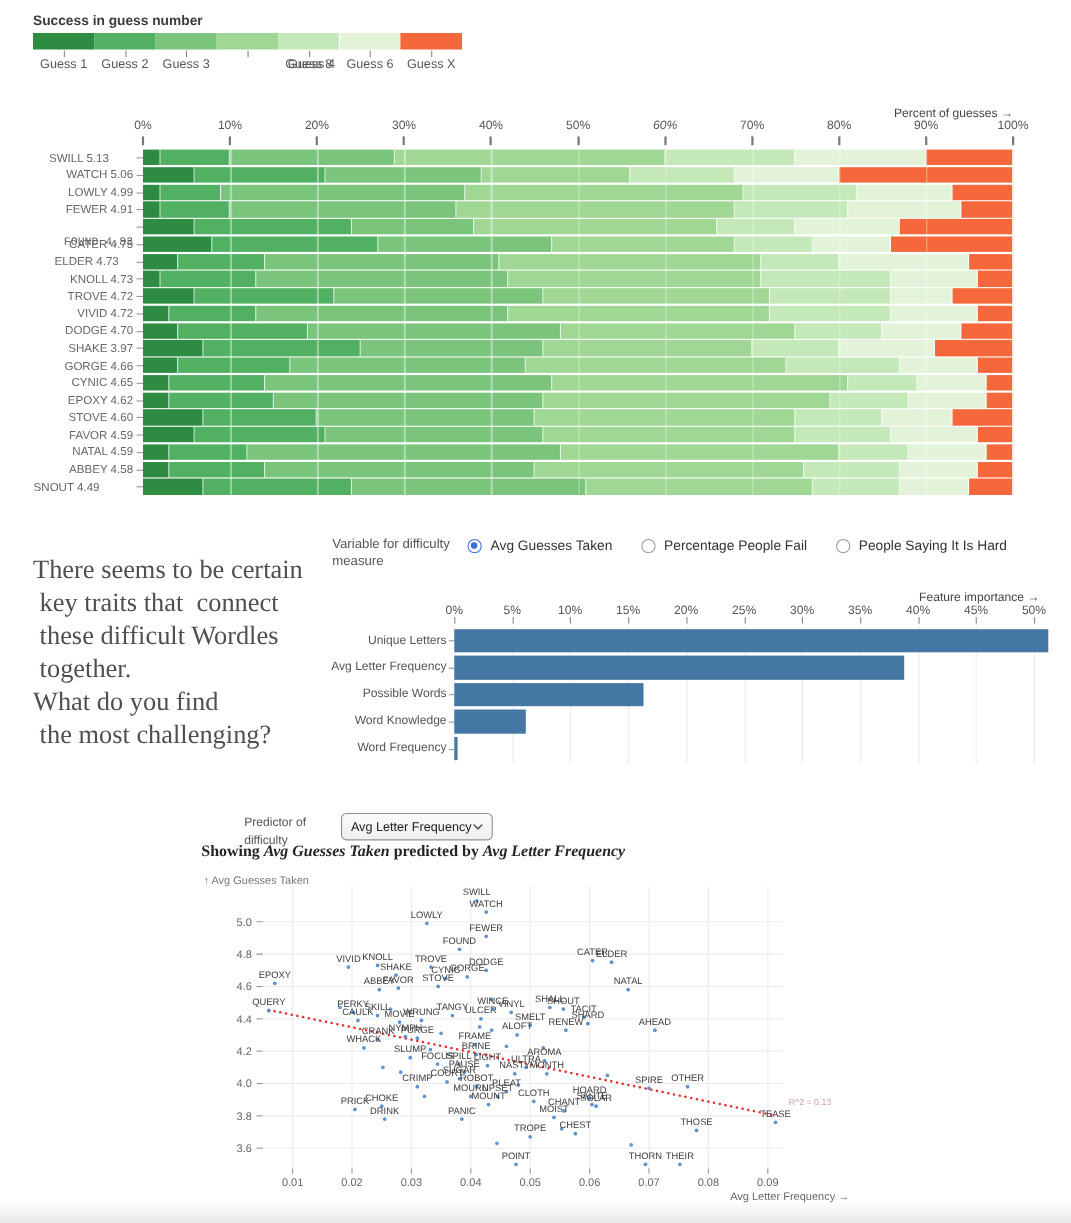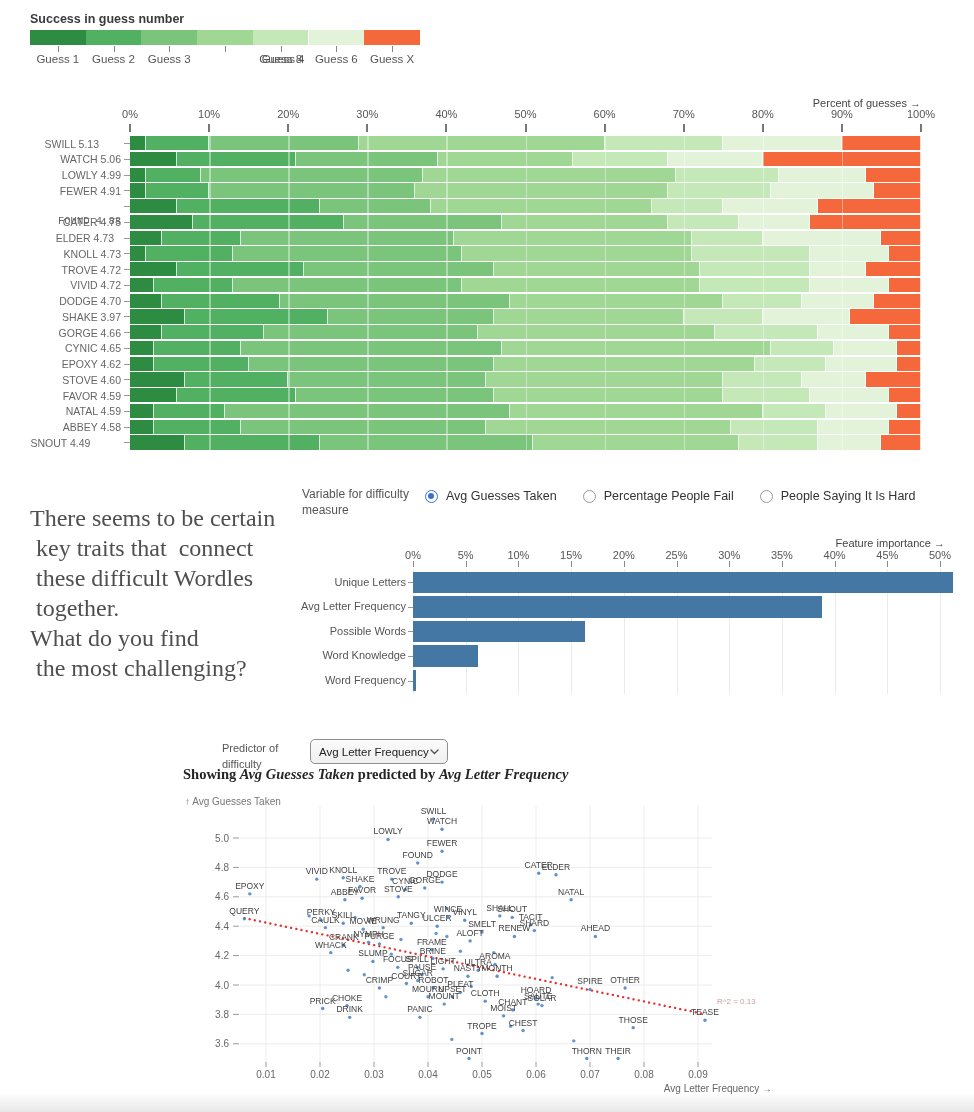--- a/index.html
+++ b/index.html
@@ -60,21 +60,21 @@
     <div class="tick-label" style="position: absolute; left: 184.1px; top: 108px; width: 50px;">10%</div>
     <div style="position: absolute; left: 208.1px; top: 124px; width: 2px; height: 8px; background: rgb(119, 119, 119);"></div>
     <div class="tick-label" style="position: absolute; left: 263.2px; top: 108px; width: 50px;">20%</div>
     <div style="position: absolute; left: 287.2px; top: 124px; width: 2px; height: 8px; background: rgb(119, 119, 119);"></div>
     <div class="tick-label" style="position: absolute; left: 342.3px; top: 108px; width: 50px;">30%</div>
     <div style="position: absolute; left: 366.3px; top: 124px; width: 2px; height: 8px; background: rgb(119, 119, 119);"></div>
     <div class="tick-label" style="position: absolute; left: 421.4px; top: 108px; width: 50px;">40%</div>
     <div style="position: absolute; left: 445.4px; top: 124px; width: 2px; height: 8px; background: rgb(119, 119, 119);"></div>
     <div class="tick-label" style="position: absolute; left: 500.5px; top: 108px; width: 50px;">50%</div>
     <div style="position: absolute; left: 524.5px; top: 124px; width: 2px; height: 8px; background: rgb(119, 119, 119);"></div>
-    <div class="tick-label" style="position: absolute; left: 579.6px; top: 108px; width: 50px;">60%</div>
+    <div class="tick-label" style="position: absolute; left: 579.6px; top: 108px; width: 50px; font-style: italic;">60%</div>
     <div style="position: absolute; left: 603.6px; top: 124px; width: 2px; height: 8px; background: rgb(119, 119, 119);"></div>
     <div class="tick-label" style="position: absolute; left: 658.7px; top: 108px; width: 50px;">70%</div>
     <div style="position: absolute; left: 682.7px; top: 124px; width: 2px; height: 8px; background: rgb(119, 119, 119);"></div>
     <div class="tick-label" style="position: absolute; left: 737.8px; top: 108px; width: 50px;">80%</div>
     <div style="position: absolute; left: 761.8px; top: 124px; width: 2px; height: 8px; background: rgb(119, 119, 119);"></div>
     <div class="tick-label" style="position: absolute; left: 816.9px; top: 108px; width: 50px;">90%</div>
     <div style="position: absolute; left: 840.9px; top: 124px; width: 2px; height: 8px; background: rgb(119, 119, 119);"></div>
     <div class="tick-label" style="position: absolute; left: 896px; top: 108px; width: 50px;">100%</div>
     <div style="position: absolute; left: 920px; top: 124px; width: 2px; height: 8px; background: rgb(119, 119, 119);"></div>
     <div class="row-label" style="position: absolute; left: 0px; top: 137.5px; width: 99px;">SWILL 5.13</div>
@@ -136,21 +136,21 @@
     <div style="position: absolute; left: 124px; top: 221.9px; width: 6px; height: 1px; background: rgb(153, 153, 153);"></div>
     <div style="position: absolute; left: 130px; top: 214.75px; width: 791px; height: 14.3px;">
       <div class="seg" style="left: 0px; width: 63.28px; background: rgb(46, 139, 66);"></div>
       <div class="seg" style="left: 63.28px; width: 150.29px; background: rgb(82, 176, 99);"></div>
       <div class="seg" style="left: 213.57px; width: 158.2px; background: rgb(122, 196, 124);"></div>
       <div class="seg" style="left: 371.77px; width: 166.11px; background: rgb(160, 215, 149);"></div>
       <div class="seg" style="left: 537.88px; width: 71.19px; background: rgb(196, 232, 184);"></div>
       <div class="seg" style="left: 609.07px; width: 71.19px; background: rgb(227, 243, 218);"></div>
       <div class="seg" style="left: 680.26px; width: 110.74px; background: rgb(244, 104, 60);"></div>
     </div>
-    <div class="row-label" style="position: absolute; left: 6px; top: 232px; width: 108px;">ELDER 4.73</div>
+    <div class="row-label" style="position: absolute; left: 0px; top: 232px; width: 108px;">ELDER 4.73</div>
     <div style="position: absolute; left: 124px; top: 237.65px; width: 6px; height: 1px; background: rgb(153, 153, 153);"></div>
     <div style="position: absolute; left: 130px; top: 230.5px; width: 791px; height: 14.3px;">
       <div class="seg" style="left: 0px; width: 31.64px; background: rgb(46, 139, 66);"></div>
       <div class="seg" style="left: 31.64px; width: 79.1px; background: rgb(82, 176, 99);"></div>
       <div class="seg" style="left: 110.74px; width: 213.57px; background: rgb(122, 196, 124);"></div>
       <div class="seg" style="left: 324.31px; width: 237.3px; background: rgb(160, 215, 149);"></div>
       <div class="seg" style="left: 561.61px; width: 71.19px; background: rgb(196, 232, 184);"></div>
       <div class="seg" style="left: 632.8px; width: 118.65px; background: rgb(227, 243, 218);"></div>
       <div class="seg" style="left: 751.45px; width: 39.55px; background: rgb(244, 104, 60);"></div>
     </div>

